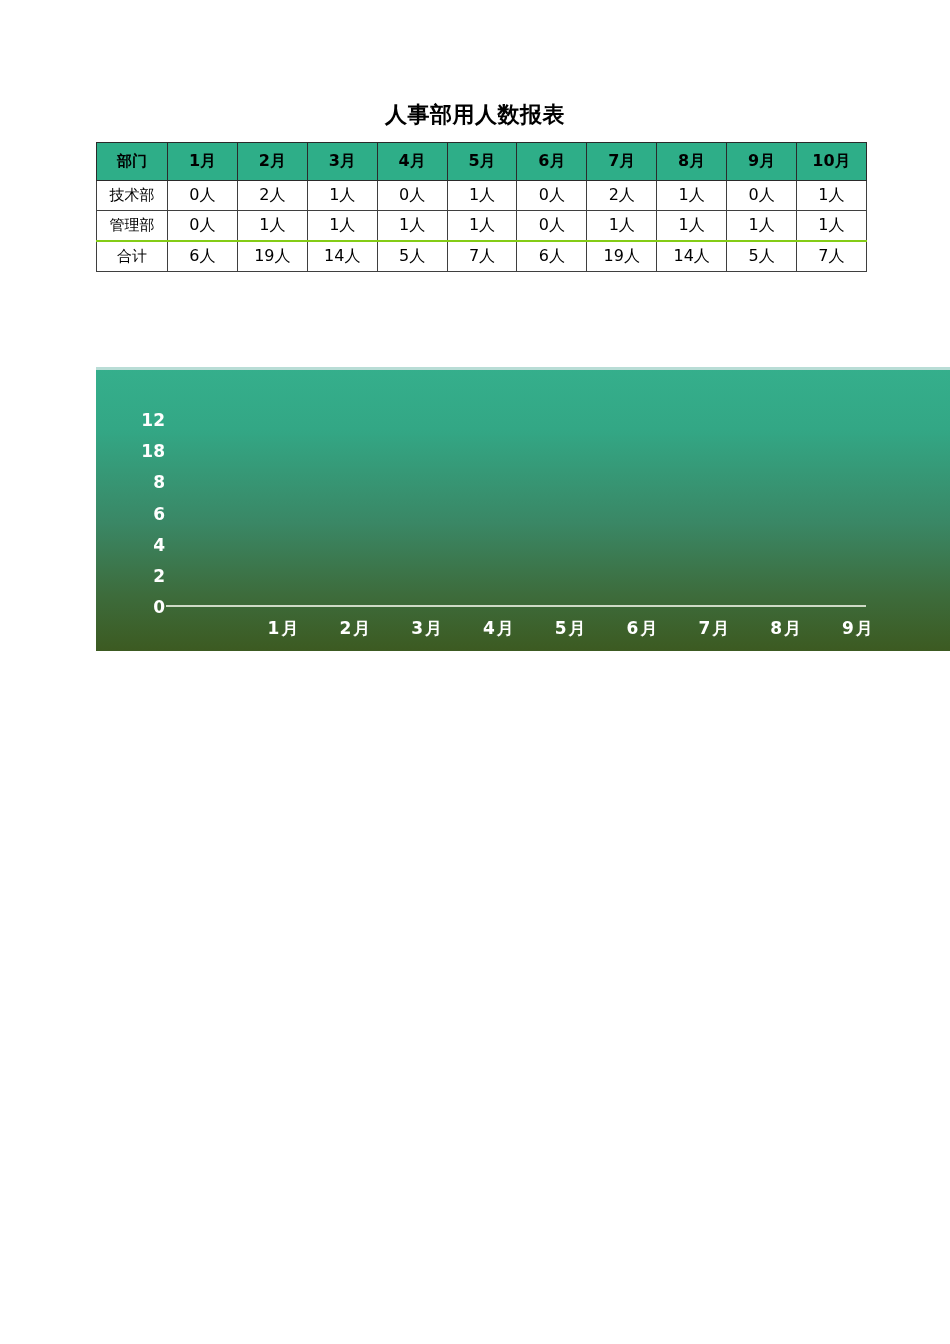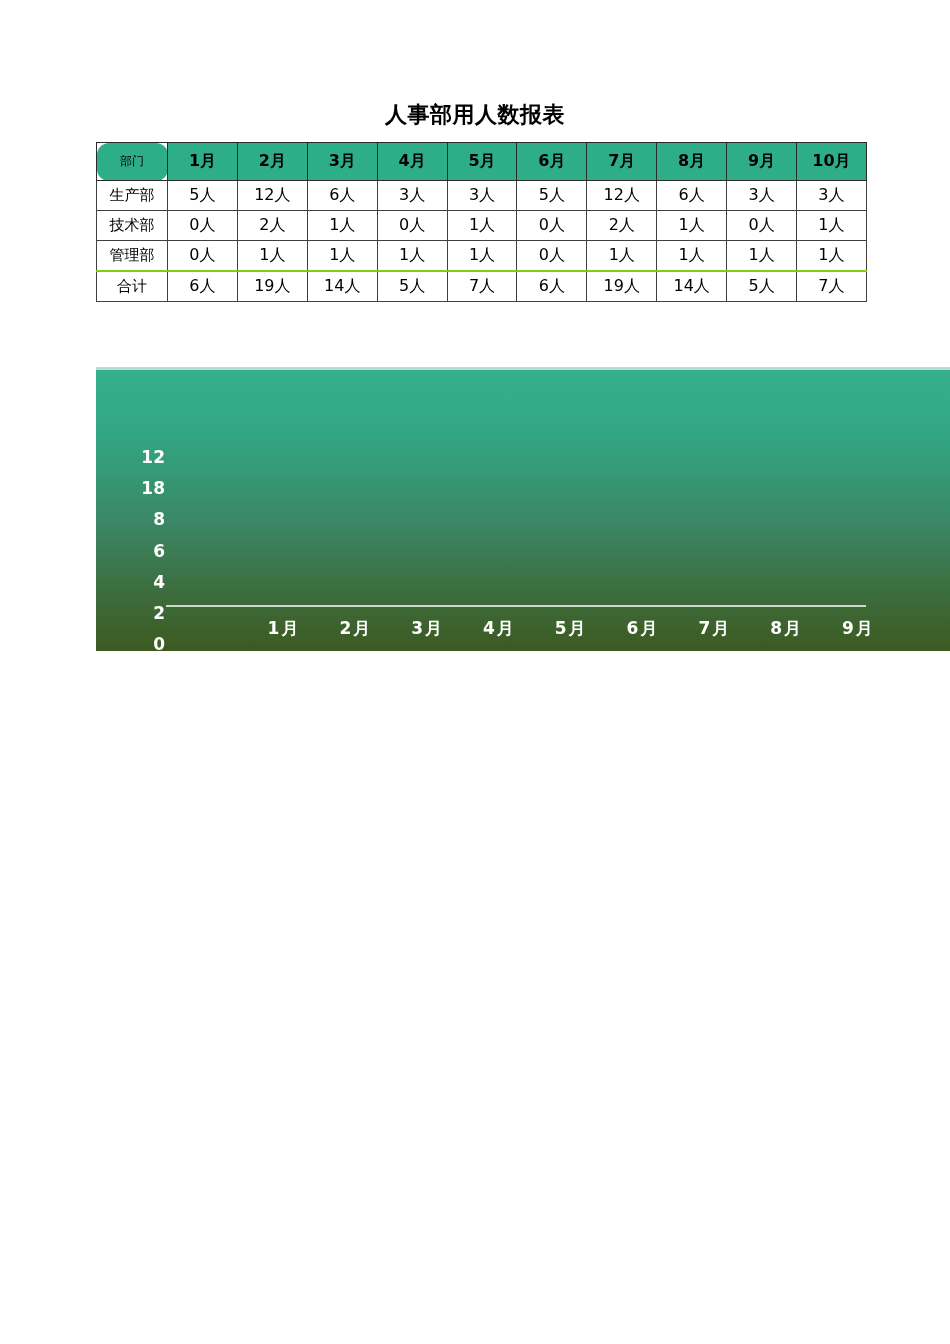--- a/index.html
+++ b/index.html
@@ -48,23 +48,22 @@
     padding: 0;
   }
   #data-table thead th {
     background: #2EAE88;
     height: 37px;
     font-size: 16px;
     font-weight: bold;
     border: 1px solid #2a2a2a;
   }
   #data-table thead th.dept-head {
-    font-weight: normal;
-    font-size: 12px;
-    border-radius: 12px;
+    font-weight: bold;
+    font-size: 15px;
   }
   #data-table tbody td {
     height: 29px;
     font-size: 16px;
     background: #ffffff;
   }
   #data-table tbody td.rowlabel {
     font-size: 15px;
   }
   #data-table tbody tr:last-child td {
@@ -116,21 +115,20 @@
     font-size: 17px;
     font-weight: bold;
     line-height: 1;
   }
   #y-axis-labels {
     position: absolute;
     left: 0;
     top: 0;
     width: 69px;
     height: 284px;
-    margin-top: 37px;
   }
   #axis-line {
     position: absolute;
     left: 70px;
     top: 238px;
     width: 700px;
     height: 2px;
     background: #cfdac6;
   }
   #x-axis-labels {
@@ -180,33 +178,20 @@
         <th>4月</th>
         <th>5月</th>
         <th>6月</th>
         <th>7月</th>
         <th>8月</th>
         <th>9月</th>
         <th>10月</th>
       </tr>
   </thead>
   <tbody id="table-body">
-      <tr>
-        <td class="rowlabel">生产部</td>
-        <td>5人</td>
-        <td>12人</td>
-        <td>6人</td>
-        <td>3人</td>
-        <td>3人</td>
-        <td>5人</td>
-        <td>12人</td>
-        <td>6人</td>
-        <td>3人</td>
-        <td>3人</td>
-      </tr>
       <tr>
         <td class="rowlabel">技术部</td>
         <td>0人</td>
         <td>2人</td>
         <td>1人</td>
         <td>0人</td>
         <td>1人</td>
         <td>0人</td>
         <td>2人</td>
         <td>1人</td>

